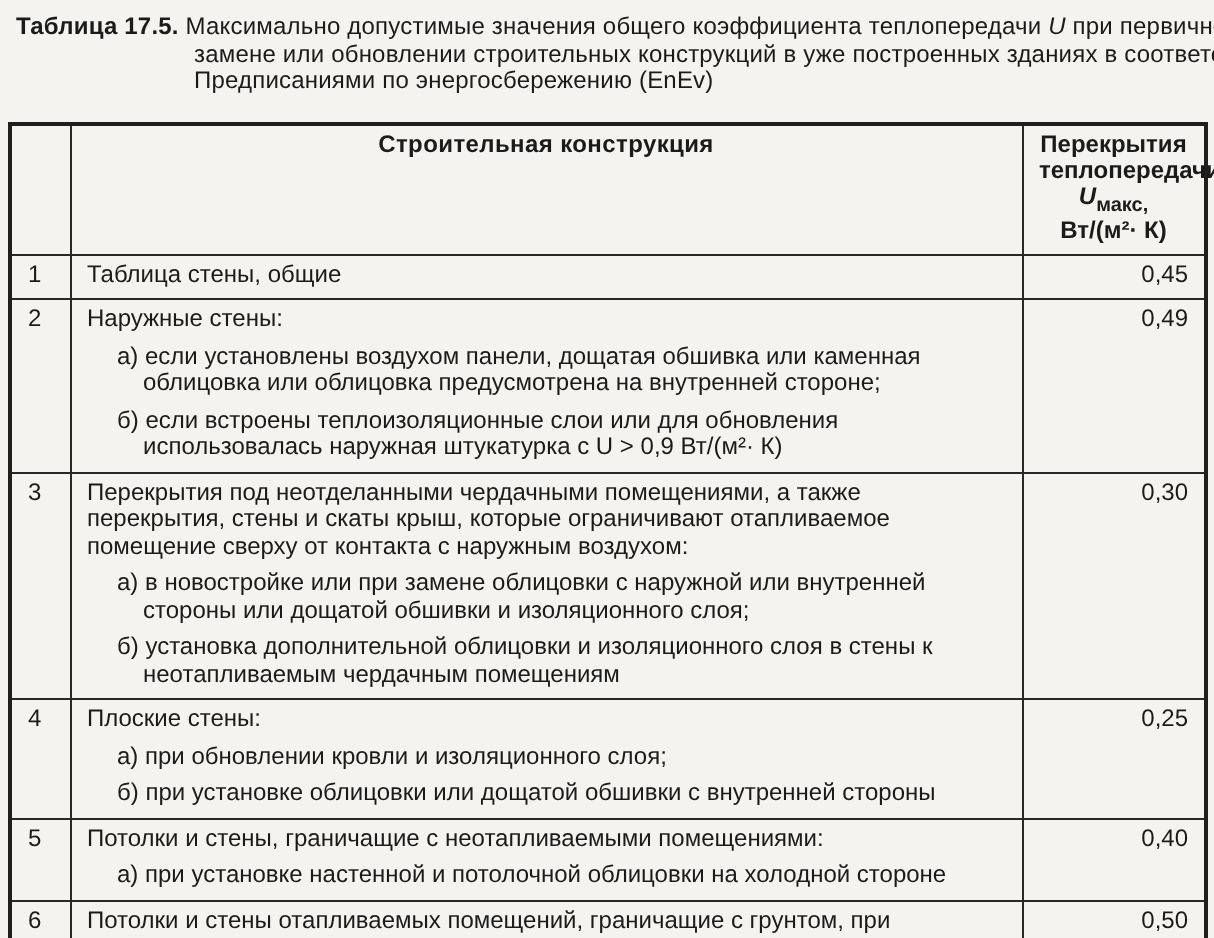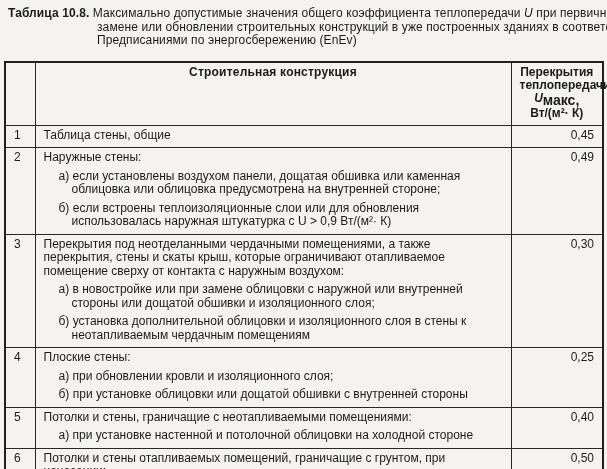--- a/index.html
+++ b/index.html
@@ -57,41 +57,41 @@
     letter-spacing: 0.2px;
   }
   th.h-coeff {
     font-weight: bold;
     text-align: center;
     padding: 4px 2px 2px 2px;
     line-height: 13px;
   }
   th.h-coeff .usym { font-style: italic; }
   th.h-coeff sub {
-    font-size: 14px;
+    font-size: 10px;
     font-style: normal;
     vertical-align: sub;
   }
 
   td.num  { text-align: left; padding-left: 9px; }
   td.value { text-align: right; }
 
   td.text .main { margin: 0; }
   td.text .sub {
     margin-top: 5px;
     padding-left: 28px;
     text-indent: -13px;
   }
 </style>
 </head>
 <body>
 
 <div class="page">
 
-  <p class="caption"><b>Таблица 10.8.</b> <span>Максимально допустимые значения общего коэффициента теплопередачи </span><span class="u">U</span><span> при первичной установке, замене или обновлении строительных конструкций в уже построенных зданиях в соответствии с Предписаниями по энергосбережению (EnEv)</span></p>
+  <p class="caption"><b>Таблица 17.5.</b> <span>Максимально допустимые значения общего коэффициента теплопередачи </span><span class="u">U</span><span> при первичной установке, замене или обновлении строительных конструкций в уже построенных зданиях в соответствии с Предписаниями по энергосбережению (EnEv)</span></p>
 
   <table class="utable">
     <colgroup>
       <col class="c-num">
       <col class="c-text">
       <col class="c-val">
     </colgroup>
     <thead>
       <tr>
         <th class="h-num"></th>

